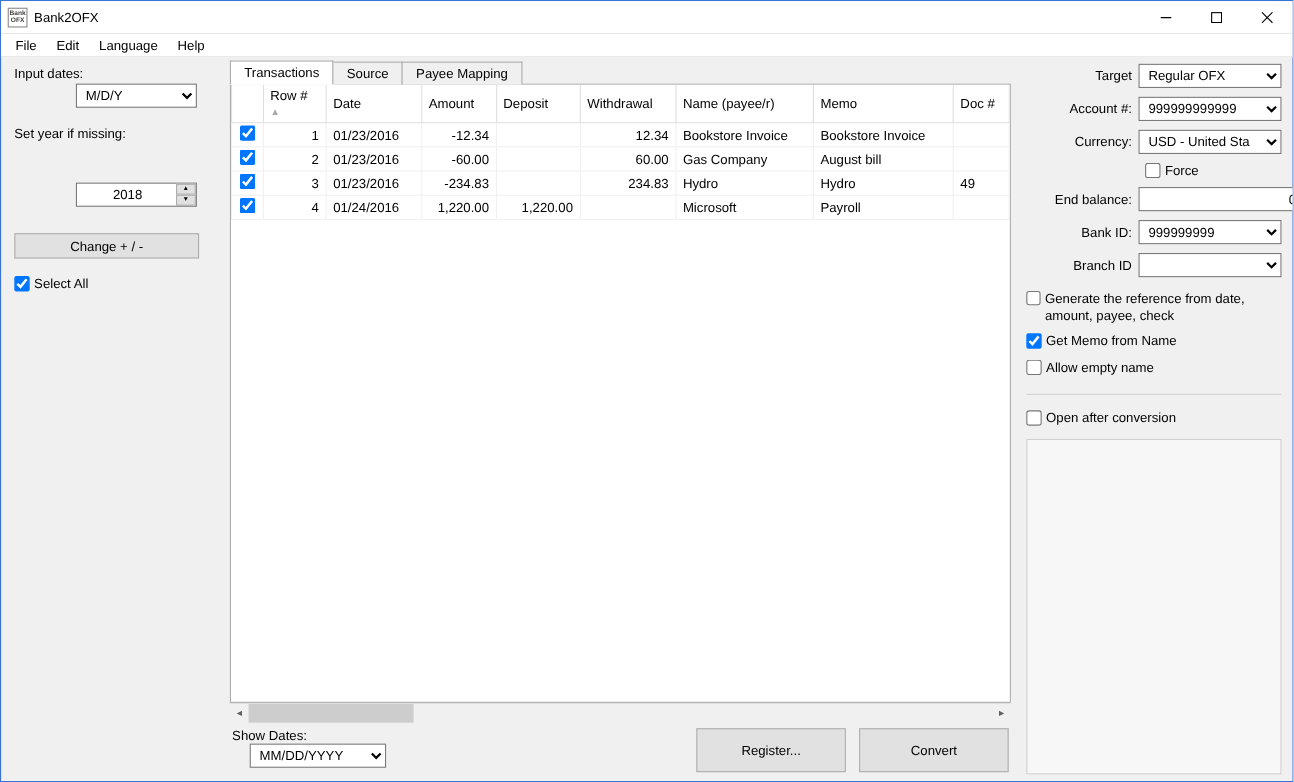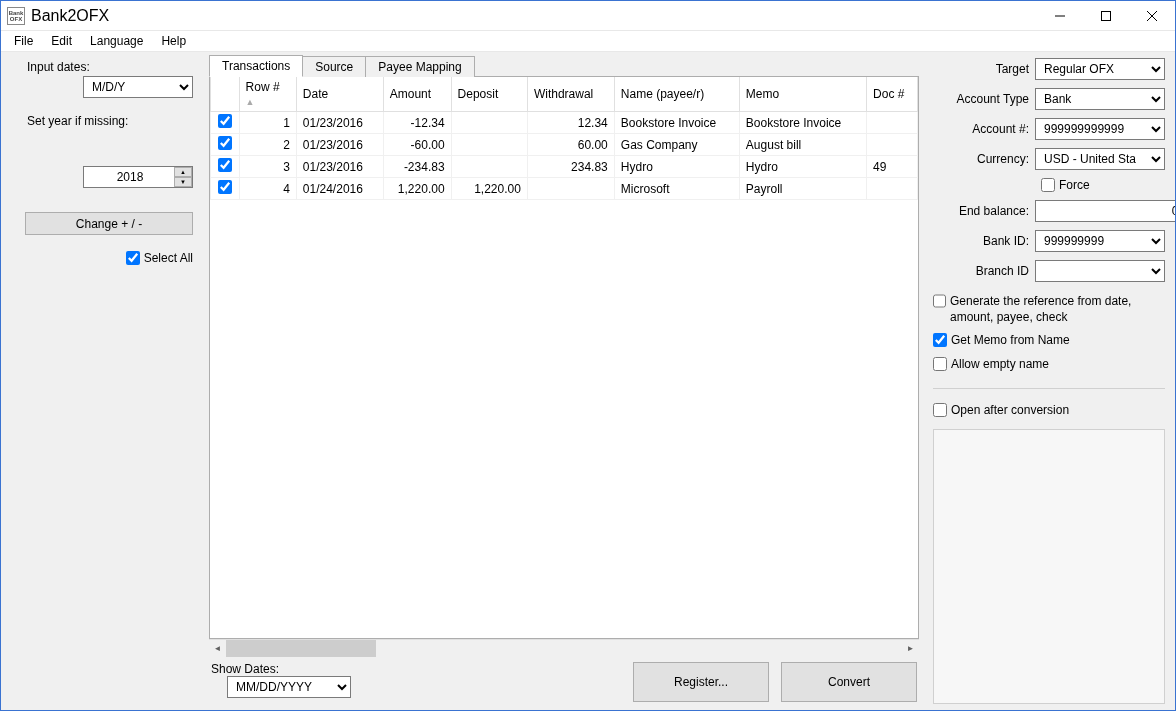--- a/index.html
+++ b/index.html
@@ -32,21 +32,21 @@
     margin-right: 6px;
     display: flex; align-items: center; justify-content: center;
     font-size: 6px;
     line-height: 6px;
     font-weight: bold;
     background: #fff;
     border: 1px solid #888;
     color: #444;
     text-align: center;
   }
-  .title { font-size: 16px; }
+  .title { font-size: 12px; }
   .title-spacer { flex: 1; }
   .win-controls { display: flex; height: 100%; }
   .win-btn {
     width: 46px;
     display: flex; align-items: center; justify-content: center;
     font-family: "Segoe UI Symbol", sans-serif;
     font-size: 10px;
   }
   
   .menubar {
@@ -87,21 +87,20 @@
     display: flex;
     overflow: hidden;
   }
   
   .left-panel {
     width: 204px;
     padding: 8px 12px;
     display: flex;
     flex-direction: column;
     gap: 6px;
-    align-items: flex-end;
   }
   .label { display: block; margin-bottom: 2px; }
   select.combo, input.spinner, input.combo-edit {
     height: 22px;
     border: 1px solid #7a7a7a;
     background: #fff;
     font-family: Liberation Sans, sans-serif;
     font-size: 12px;
     padding-left: 4px;
   }
@@ -419,24 +418,20 @@
         <button class="big-btn">Convert</button>
       </div>
     </div>
 
     <div class="right-panel">
       <div class="r-row">
         <div class="r-label">Target</div>
         <select class="r-combo"><option>Regular OFX</option></select>
       </div>
       <div class="r-row">
-        <div class="r-label">Account Type</div>
-        <select class="r-combo"><option>Bank</option></select>
-      </div>
-      <div class="r-row">
         <div class="r-label">Account #:</div>
         <select class="r-combo"><option>999999999999</option></select>
       </div>
       <div class="r-row">
         <div class="r-label">Currency:</div>
         <select class="r-combo"><option>USD - United Sta</option></select>
       </div>
       <div class="r-row" style="padding-left:108px;">
         <input type="checkbox" style="">
         <label style="margin-left:4px;">Force</label>

